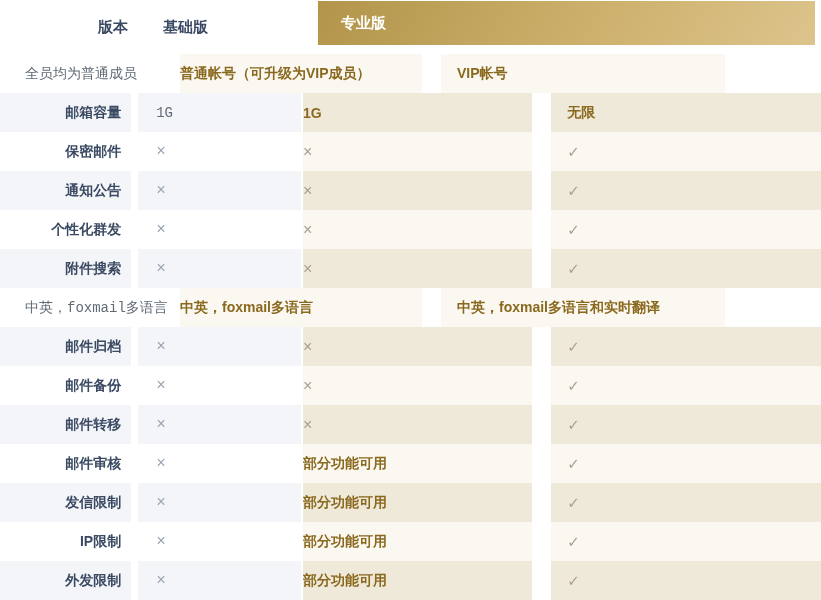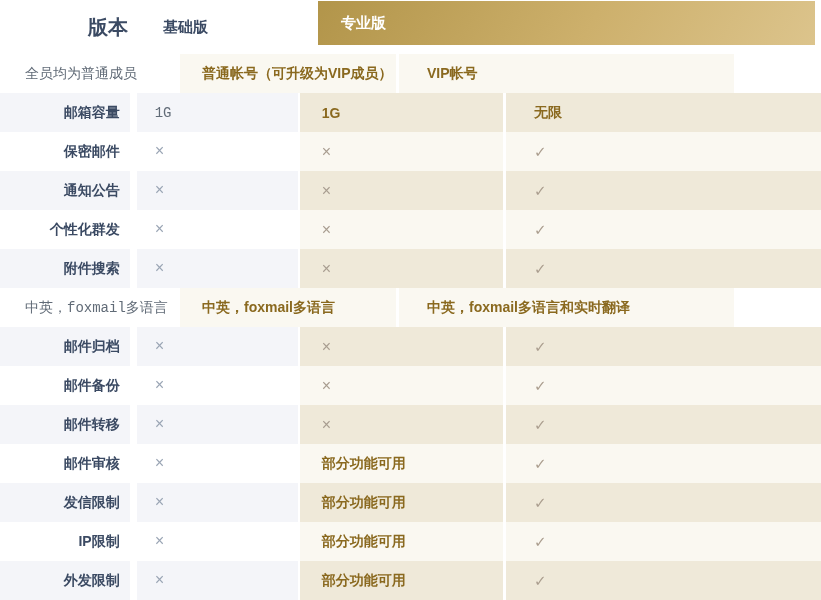--- a/index.html
+++ b/index.html
@@ -8,25 +8,25 @@
     font-family:"Liberation Sans","DejaVu Sans",sans-serif;
     -webkit-font-smoothing:antialiased;
   }
   .row{display:flex;height:39px;}
   .row.header{height:54px;}
   .cell{display:flex;align-items:center;box-sizing:border-box;overflow:hidden;white-space:nowrap;}
   
   .c-label{width:138px;justify-content:flex-end;padding-right:10px;
            font-weight:bold;font-size:14px;color:#3b4a63;}
   .c-basic{width:171px;margin-left:7px;padding-left:18px;font-size:14px;color:#616b77;font-family:Liberation Mono, monospace;}
-  .c-pro  {width:216px;margin-left:2px;padding-left:22px;font-size:14px;}
-  .c-vip  {width:335px;margin-left:3px;padding-left:28px;font-size:14px;}
+  .c-pro  {width:242px;margin-left:2px;font-size:14px;}
+  .c-vip  {width:284px;margin-left:19px;padding-left:16px;font-size:14px;}
   
   .hdr-version{width:138px;justify-content:flex-end;padding-right:10px;
-               font-weight:bold;font-size:20px;color:#3b4a63;}
+               font-weight:bold;font-size:15px;color:#3b4a63;}
   .hdr-basic{width:171px;margin-left:7px;padding-left:18px;
              font-weight:bold;font-size:15px;color:#3b4a63;text-align:center;}
   .hdr-pro{width:497px;margin-left:2px;margin-right:6px;margin-top:1px;height:44px;
            padding-left:23px;font-weight:bold;font-size:15px;color:#ffffff;
            background:linear-gradient(120deg,#b2954a 0%,#cdb06c 55%,#dcc48c 100%);}
   
   .light .c-label,.light .c-basic{background:#ffffff;}
   .light .c-pro,.light .c-vip{background:#faf8f1;}
   .dark .c-label,.dark .c-basic{background:#f4f5f9;}
   .dark .c-pro,.dark .c-vip{background:#efe9d9;}

